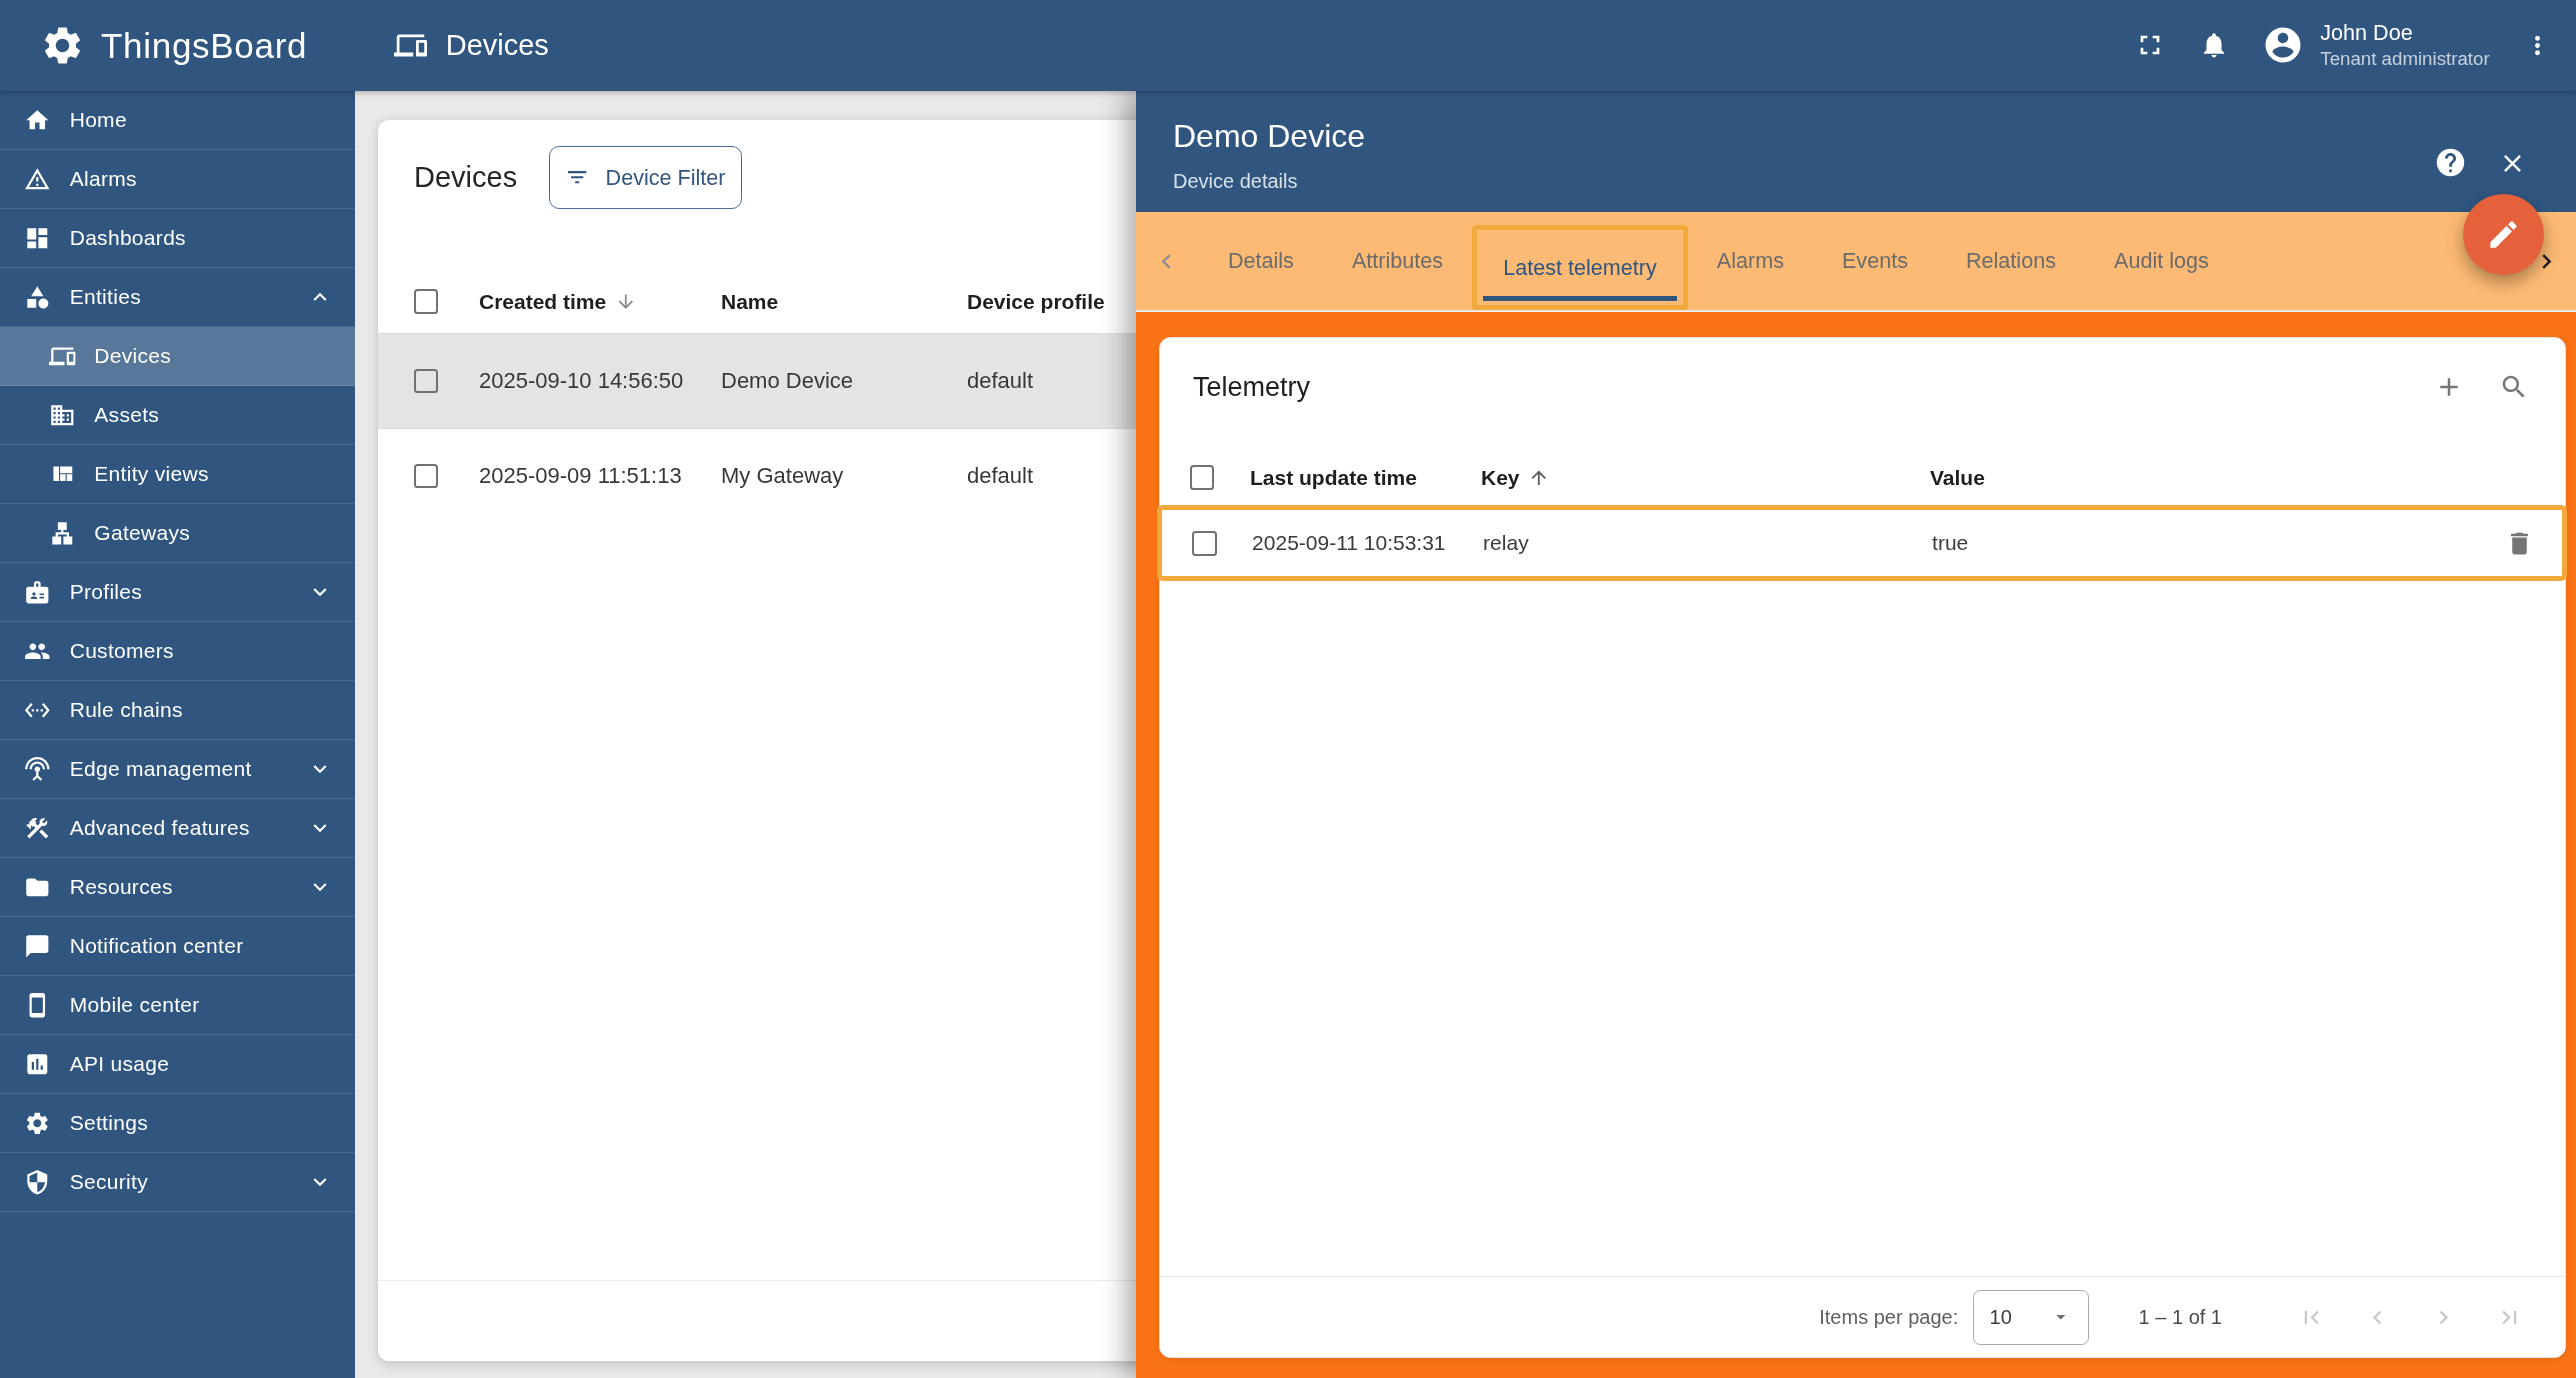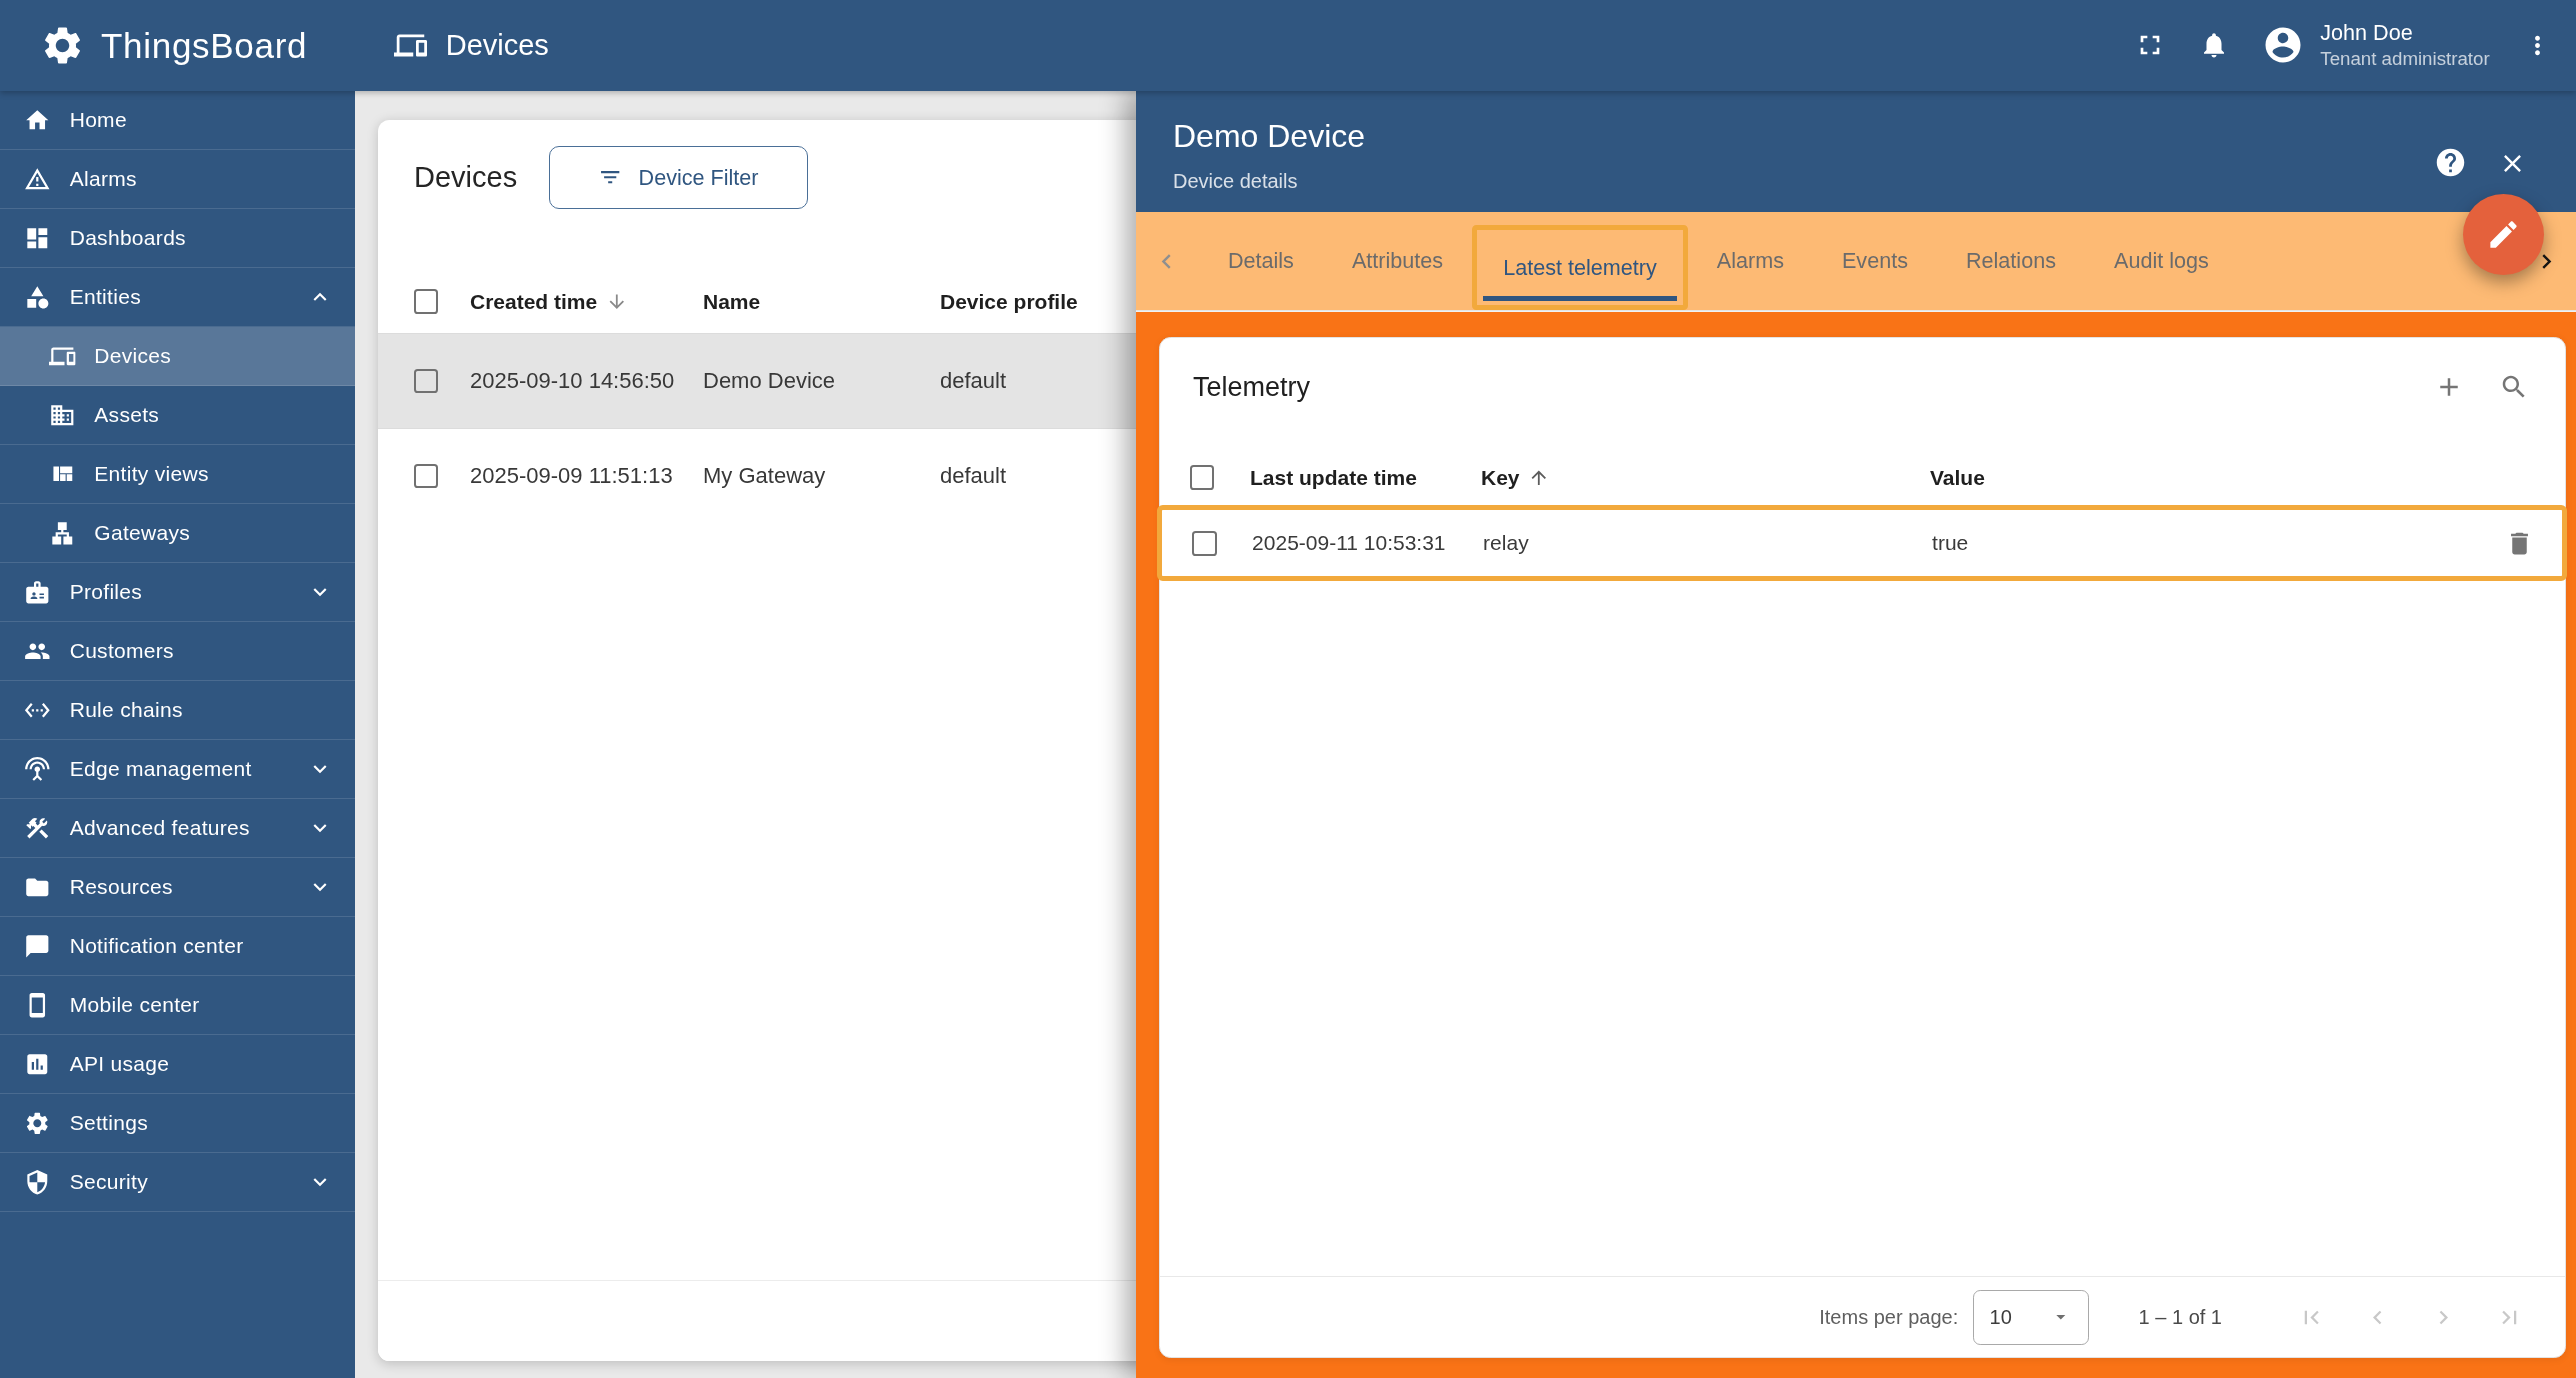--- a/index.html
+++ b/index.html
@@ -37,24 +37,24 @@
 
   
   .main { position:absolute; left:355px; top:91px; right:0; bottom:0; background:#e9e9e9; }
   .d-card { position:absolute; left:23px; top:29px; width:1093px; height:1241px;
     background:#fff; border-radius:11.5px; box-shadow:0 2.9px 11.5px rgba(0,0,0,0.18); overflow:hidden; }
   .d-card-header { display:flex; align-items:center; gap:32px;
     padding:26px 0 0 36px; height:89px; }
   .d-title { font-size:29px; color:#252525; font-weight:400; }
   .filter-btn { height:63px; border:1.4px solid #4a6f97; border-radius:10px;
     color:#305680; font-size:21.6px; font-weight:500; display:flex; align-items:center;
-    gap:16px; padding:0 48px; background:#fff; cursor:pointer; }
+    gap:16px; padding:0 15px; background:#fff; cursor:pointer; }
   .d-thead { margin-top:61px; height:63px; display:flex; align-items:center;
     font-size:21px; font-weight:600; color:#1f1f1f; padding-left:36px; }
-  .drow { display:flex; align-items:center; padding-left:36px; }
+  .drow { display:flex; align-items:center; padding-left:36px;gap:9px; }
   .col-cb { width:56px; }
   .col-time { width:233px; }
   .col-name { width:237px; }
   .col-profile { flex:1; }
   .d-row { height:95px; font-size:22px; color:#383838; border-top:0.7px solid #dcdcdc; }
   .d-row:last-of-type { border-bottom:0.7px solid #dcdcdc; }
   .d-row.selected { background:#e4e4e4; }
   .checkbox { width:24.4px; height:24.4px; border:2.9px solid #717171; border-radius:3.6px;
     background:transparent; cursor:pointer; }
   .sort-ic { width:21.6px; height:21.6px; color:#8a8a8a; margin-left:8.6px; display:inline-block;

